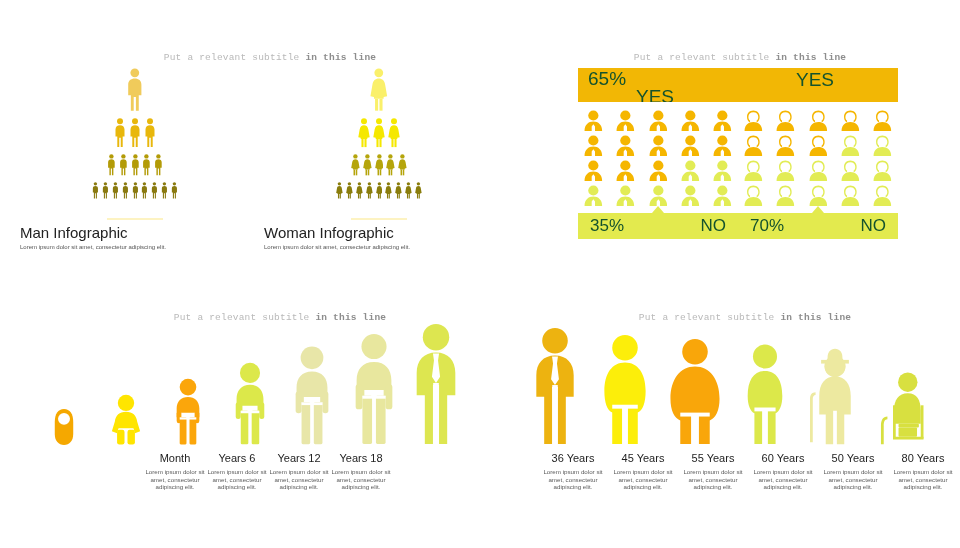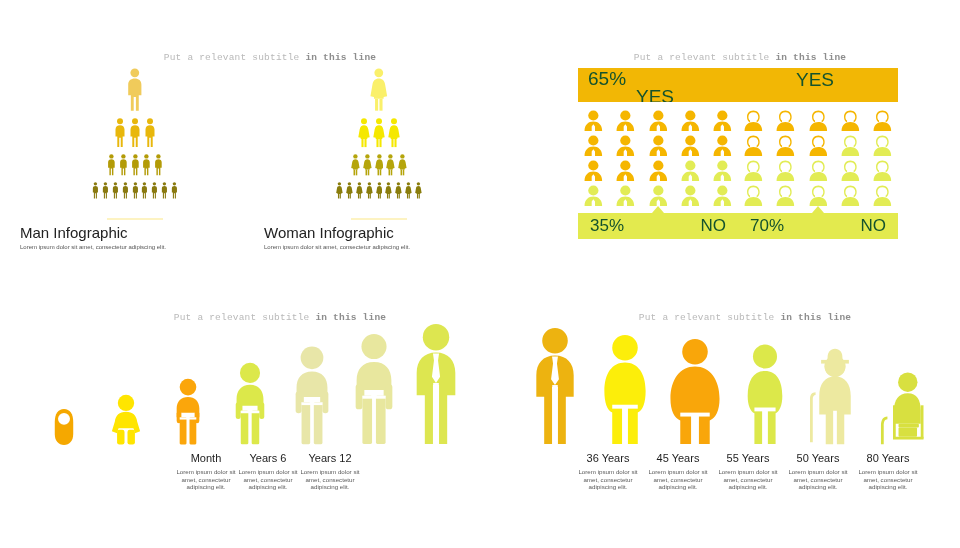--- a/index.html
+++ b/index.html
@@ -698,20 +698,24 @@
         <div class="lbl-body">Lorem ipsum dolor sit amet, consectetur adipiscing elit.</div>
       </div>
       <div class="label-cell" style="width: 62px;">
         <div class="lbl-title">Years 6</div>
         <div class="lbl-body">Lorem ipsum dolor sit amet, consectetur adipiscing elit.</div>
       </div>
       <div class="label-cell" style="width: 62px;">
         <div class="lbl-title">Years 12</div>
         <div class="lbl-body">Lorem ipsum dolor sit amet, consectetur adipiscing elit.</div>
       </div>
+      <div class="label-cell" style="width: 62px;">
+        <div class="lbl-title">Years 18</div>
+        <div class="lbl-body">Lorem ipsum dolor sit amet, consectetur adipiscing elit.</div>
+      </div>
     </div>
 </div>
 
 <div class="panel" id="p4">
   <div class="sub-wrap" style="text-align:center;padding-left:30px;">
     <span class="subtitle">
       <span>Put a relevant subtitle </span><b>in this line</b>
     </span>
   </div>
   <div class="stage-row" id="aging-figs">
@@ -773,20 +777,24 @@
       </div>
       <div class="label-cell" style="width: 70px;">
         <div class="lbl-title">45 Years</div>
         <div class="lbl-body">Lorem ipsum dolor sit amet, consectetur adipiscing elit.</div>
       </div>
       <div class="label-cell" style="width: 70px;">
         <div class="lbl-title">55 Years</div>
         <div class="lbl-body">Lorem ipsum dolor sit amet, consectetur adipiscing elit.</div>
       </div>
       <div class="label-cell" style="width: 70px;">
+        <div class="lbl-title">60 Years</div>
+        <div class="lbl-body">Lorem ipsum dolor sit amet, consectetur adipiscing elit.</div>
+      </div>
+      <div class="label-cell" style="width: 70px;">
         <div class="lbl-title">50 Years</div>
         <div class="lbl-body">Lorem ipsum dolor sit amet, consectetur adipiscing elit.</div>
       </div>
       <div class="label-cell" style="width: 70px;">
         <div class="lbl-title">80 Years</div>
         <div class="lbl-body">Lorem ipsum dolor sit amet, consectetur adipiscing elit.</div>
       </div>
     </div>
 </div>
 

